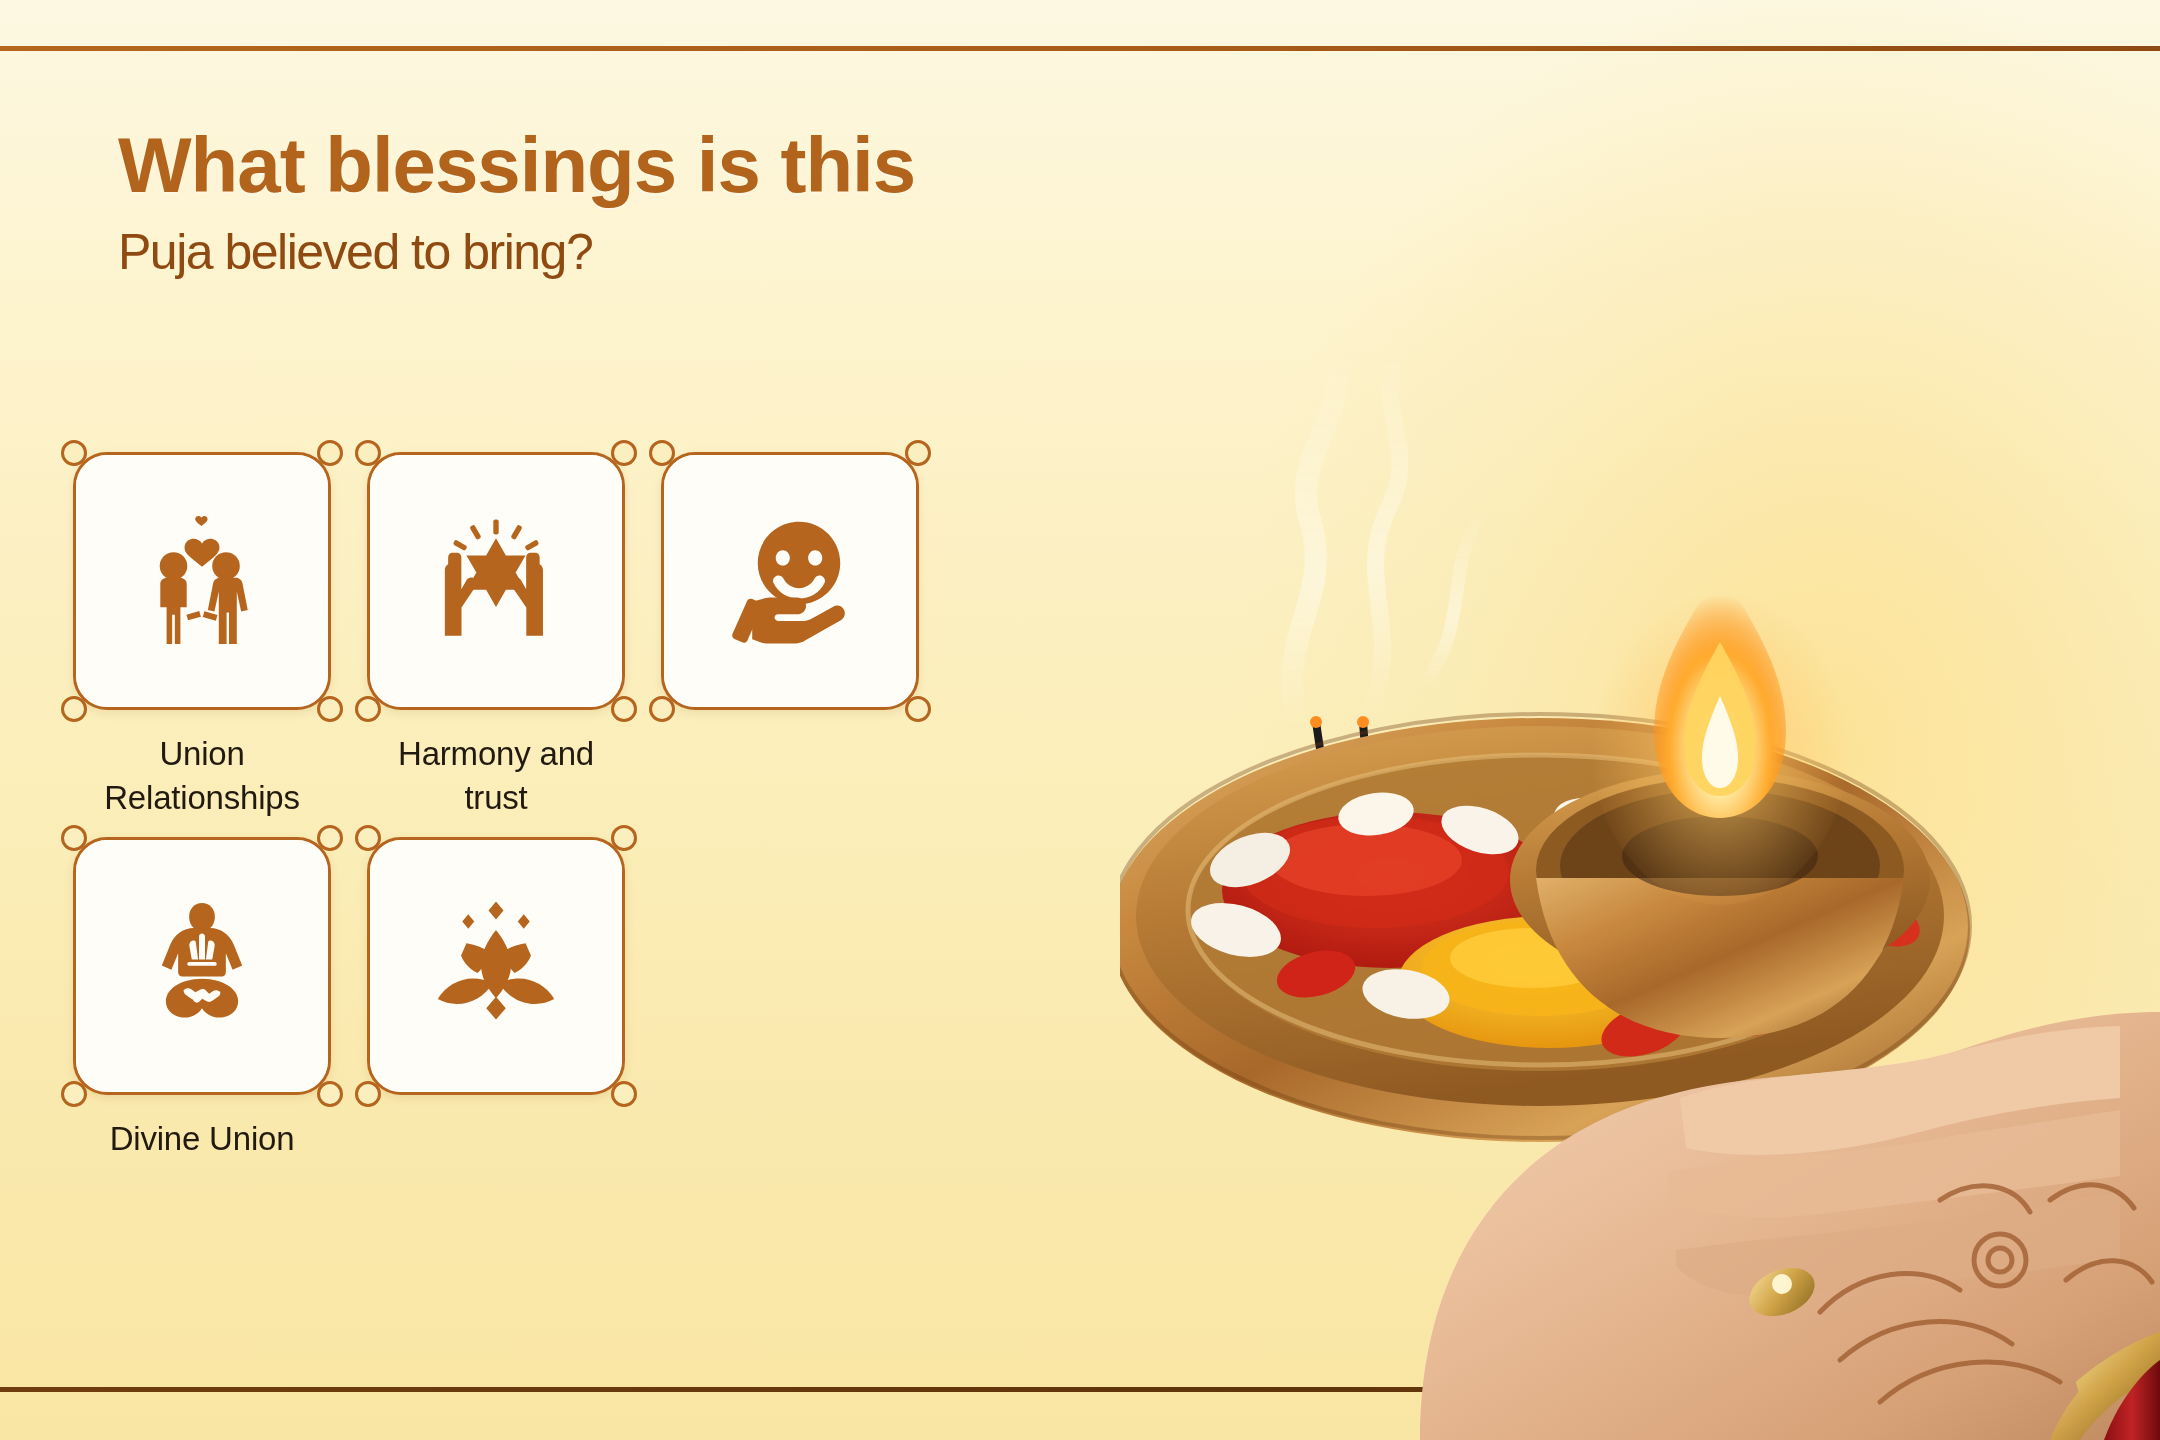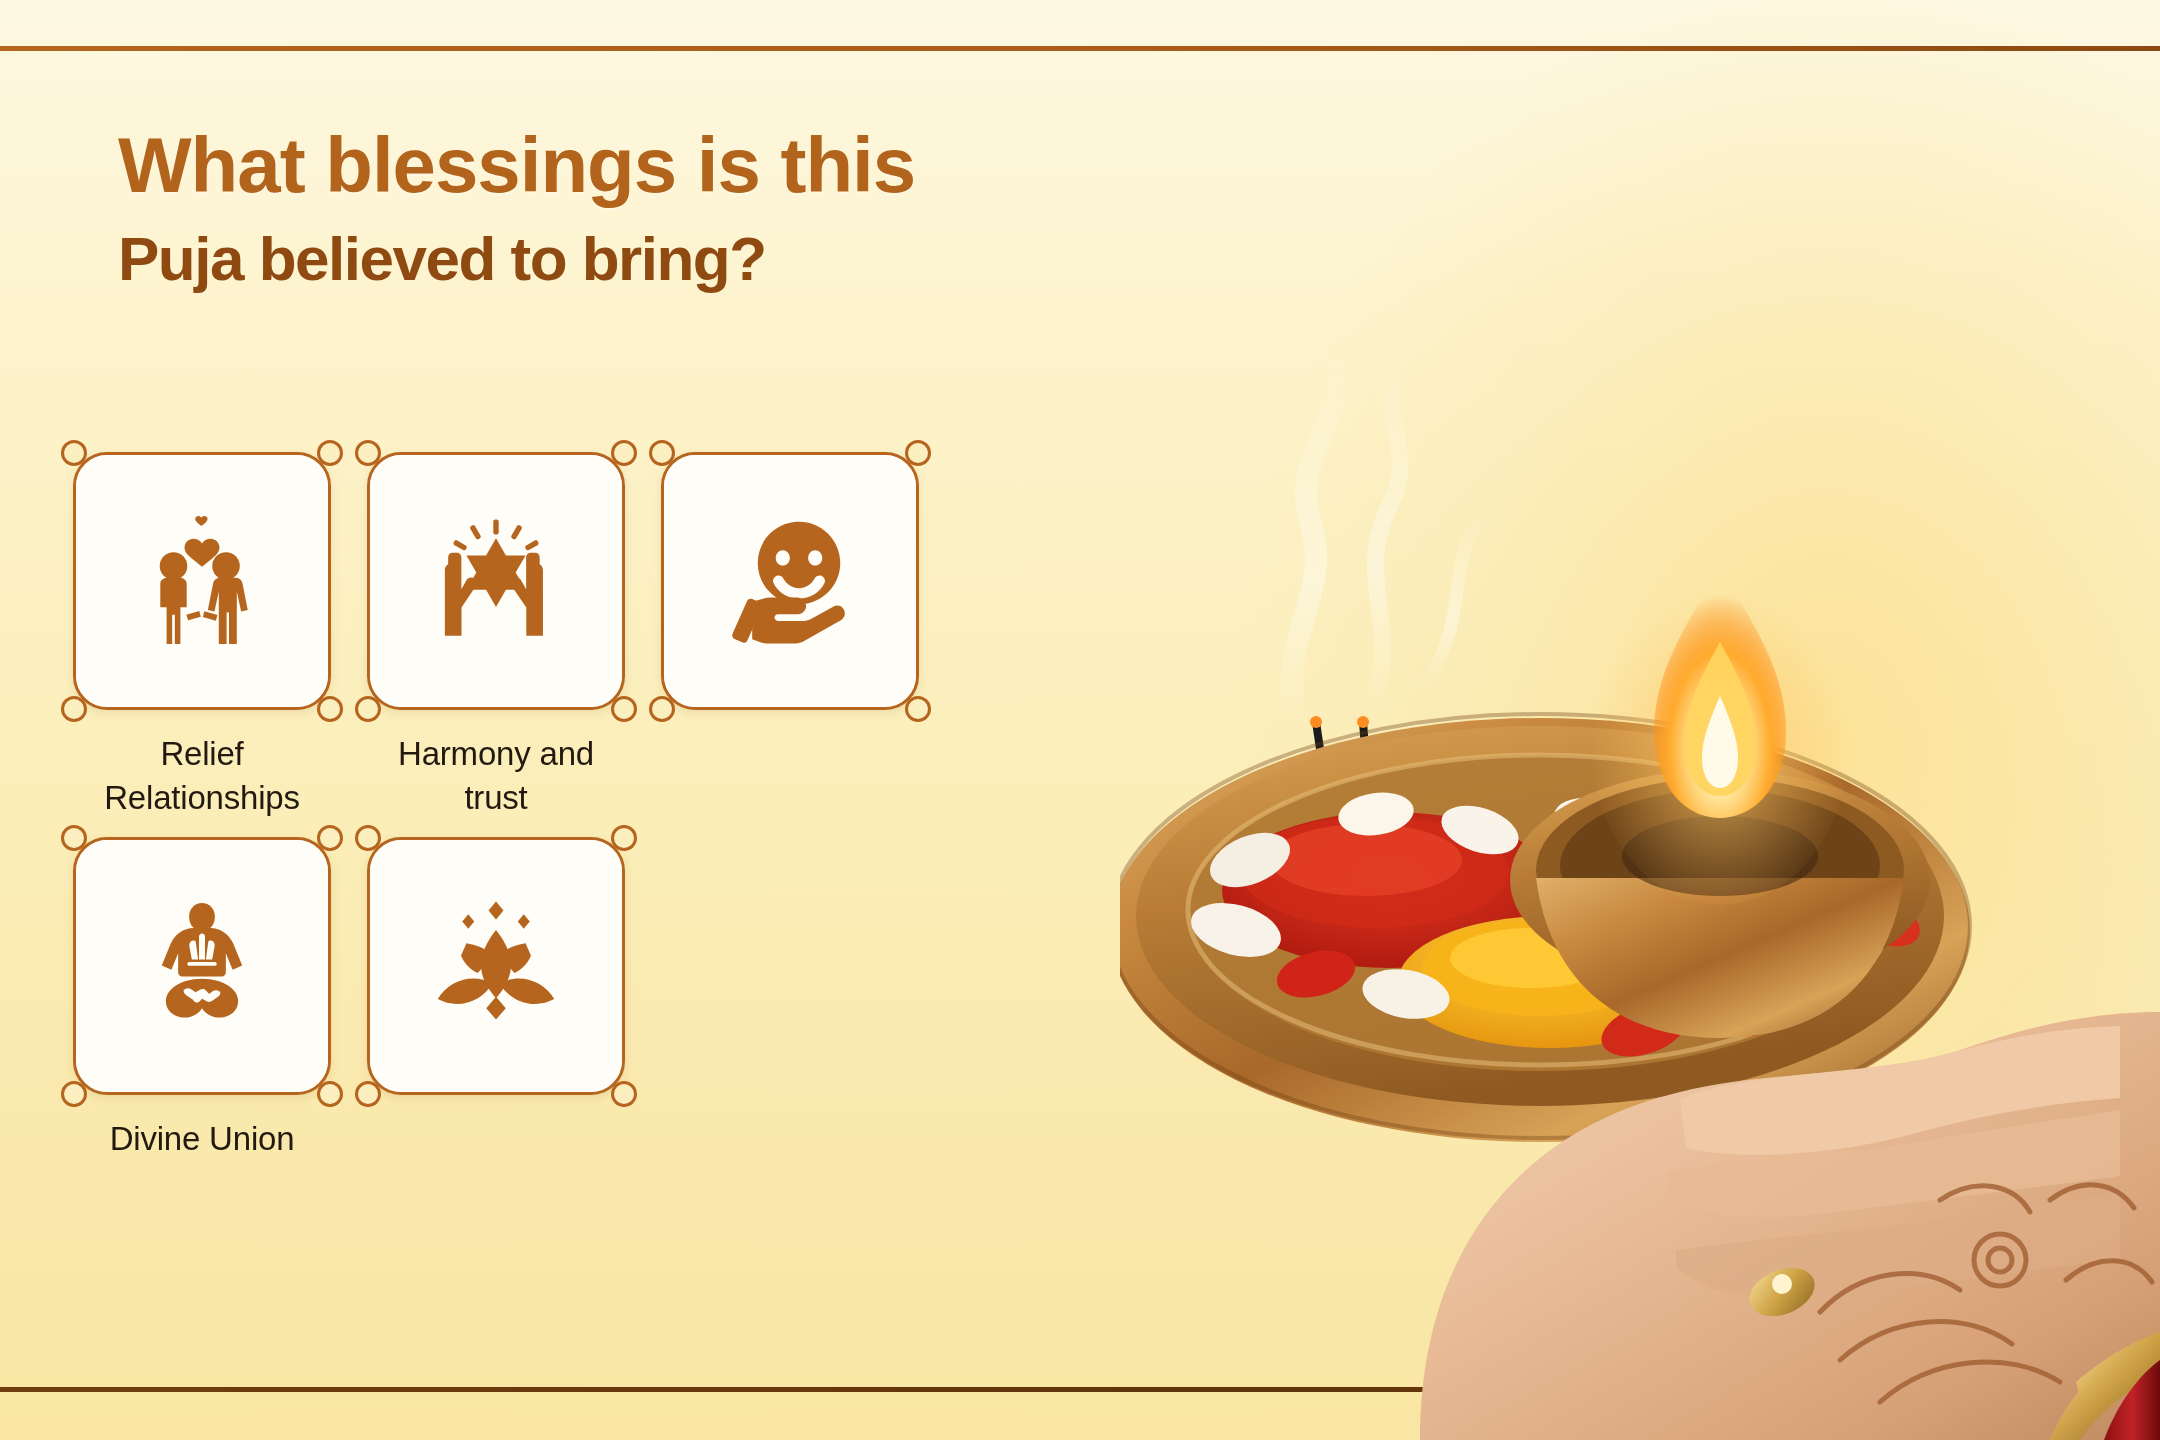--- a/index.html
+++ b/index.html
@@ -33,21 +33,21 @@
     background:linear-gradient(90deg,#6f3d0f 0%, #5f3409 60%, #7a4411 100%); }
 
   
   #heading { position:absolute; left:118px; top:126px; }
   #heading .l1 {
     font-size:78px; font-weight:700; letter-spacing:-1px;
     color:#b2641c; line-height:1.0;
     text-shadow:0 2px 0 rgba(255,255,255,.35);
   }
   #heading .l2 {
-    font-size:62px; font-weight:700; letter-spacing:-1.5px;
+    font-size:50px; font-weight:400; letter-spacing:-1.5px;
     color:#8f4a12; line-height:1.05; margin-top:22px;
   }
 
   
   #grid {
     position:absolute; left:70px; top:452px;
     display:grid;
     grid-template-columns:repeat(3, 264px);
     grid-template-rows:repeat(2, auto);
     column-gap:30px; row-gap:18px;
@@ -134,21 +134,21 @@
             <circle cx="31" cy="40" r="9.2"></circle>
             <path d="M22.2 52c0-2.7 2.2-4.2 4.6-4.2h8.4c2.4 0 4.6 1.5 4.6 4.2v15.5h-4.2V92h-3.7V72.5h-1.8V92h-3.7V67.5h-4.2z"></path>
             <circle cx="66" cy="40" r="9.2"></circle>
             <path d="M58.4 47.8h15.2c2.3 0 4 1.7 4.4 3.9l3.5 17.6-4.4 1-2.9-13.3V92h-5.2V71h-1.6v21h-5.2V57l-2.9 13.3-4.4-1 3.5-17.6c.4-2.2 2.1-3.7 4-3.7z" transform="translate(-1,0)"></path>
             <path d="M39.6 73.2l8.1-3.6 1.6 3.6-8.1 3.6z" transform="rotate(8 45 73)"></path>
             <path d="M52 69.8l8.3 3.6-1.6 3.6-8.3-3.6z" transform="rotate(-8 55 73)"></path>
           </g>
         </svg>
       </div>
       <div class="label">
-          <span style="display:block">Relief</span>
+          <span style="display:block">Union</span>
           <span style="display:block">Relationships</span>
         </div>
     </div>
 
 
     <div class="cell">
       <div class="card">
         <div class="mask"></div>
         <span class="nub tl"></span>
           <span class="nub tr"></span>

